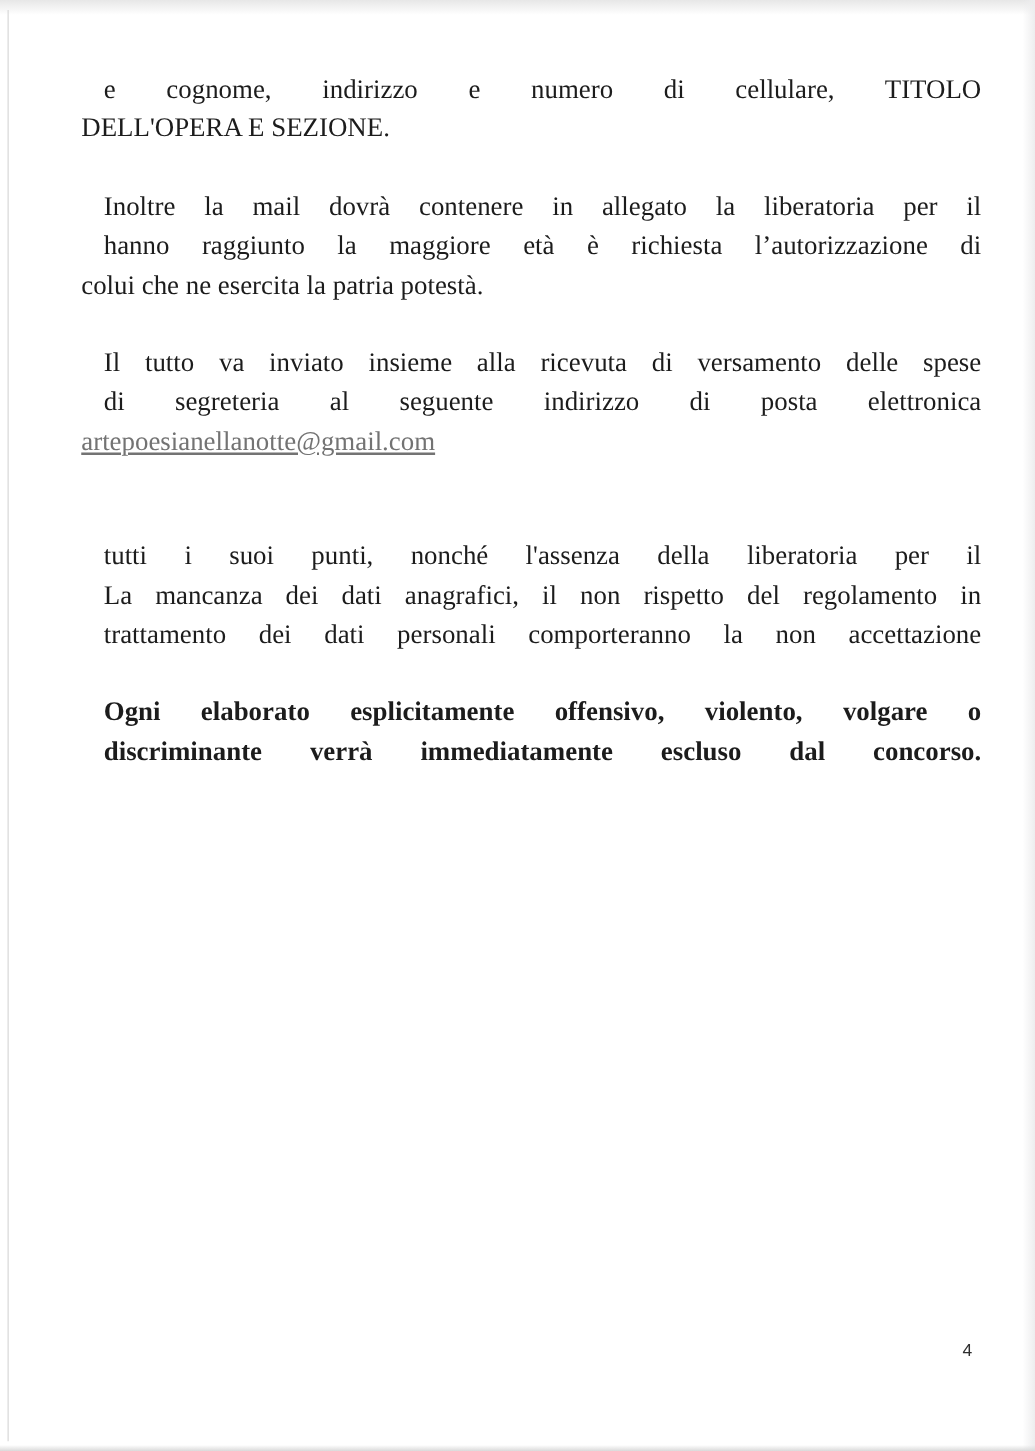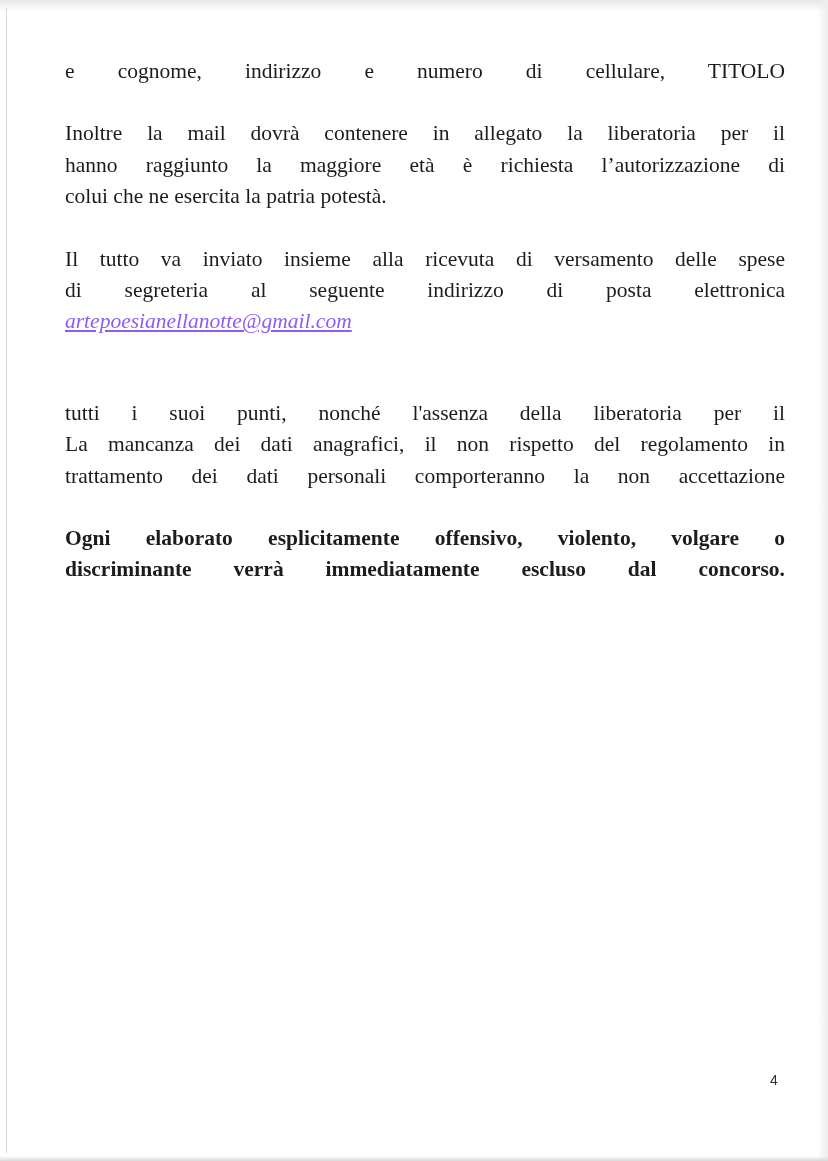--- a/index.html
+++ b/index.html
@@ -46,20 +46,21 @@
   .para { margin: 0 0 31px 0; }
   .para.gap-large { margin-bottom: 60px; }
   .ln {
     font-size: 21.5px;
     line-height: 31.4px;
     white-space: normal;
   }
   .ln.just {
     text-align: justify;
     text-align-last: justify;
+    margin-left: 18px;
   }
   .ln.left {
     text-align: left;
   }
   .para.bold .ln {
     font-weight: bold;
   }
   a.email {
     text-decoration: underline;
     cursor: pointer;
@@ -80,33 +81,34 @@
 
   <div class="edge-top"></div>
   <div class="edge-left"></div>
   <div class="edge-right"></div>
   <div class="edge-bottom"></div>
 
   <div class="content">
 
     <div class="para">
       <div class="ln just">e cognome, indirizzo e numero di cellulare, TITOLO</div>
+      <div class="ln left">DELL'OPERA E SEZIONE.</div>
     </div>
 
     <div class="para">
       <div class="ln just">Inoltre la mail dovrà contenere in allegato la liberatoria per il</div>
       <div class="ln just">hanno raggiunto la maggiore età è richiesta l’autorizzazione di</div>
       <div class="ln left">colui che ne esercita la patria potestà.</div>
     </div>
 
     <div class="para gap-large">
       <div class="ln just">Il tutto va inviato insieme alla ricevuta di versamento delle spese</div>
       <div class="ln just">di segreteria al seguente indirizzo di posta elettronica</div>
       <div class="ln left">
-        <a class="email" id="email-link" style="color: #8b5cf6; font-style: italic;">artepoesianellanotte@gmail.com</a>
+        <a class="email" id="email-link" style="color: #737373;">artepoesianellanotte@gmail.com</a>
       </div>
     </div>
 
     <div class="para">
       <div class="ln just">tutti i suoi punti, nonché l'assenza della liberatoria per il</div>
       <div class="ln just">La mancanza dei dati anagrafici, il non rispetto del regolamento in</div>
       <div class="ln just">trattamento dei dati personali comporteranno la non accettazione</div>
     </div>
 
     <div class="para bold">

